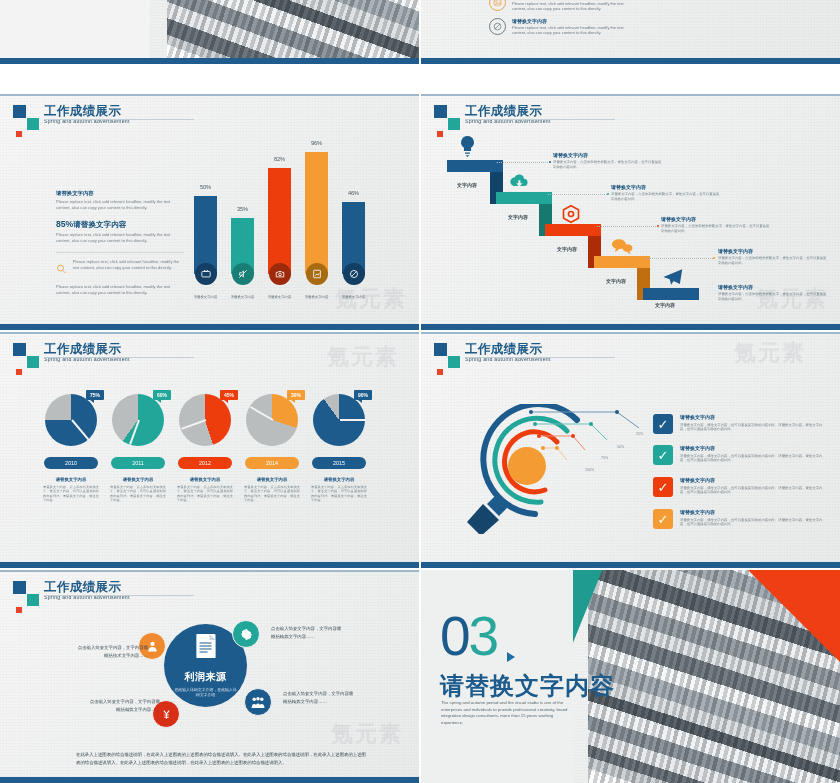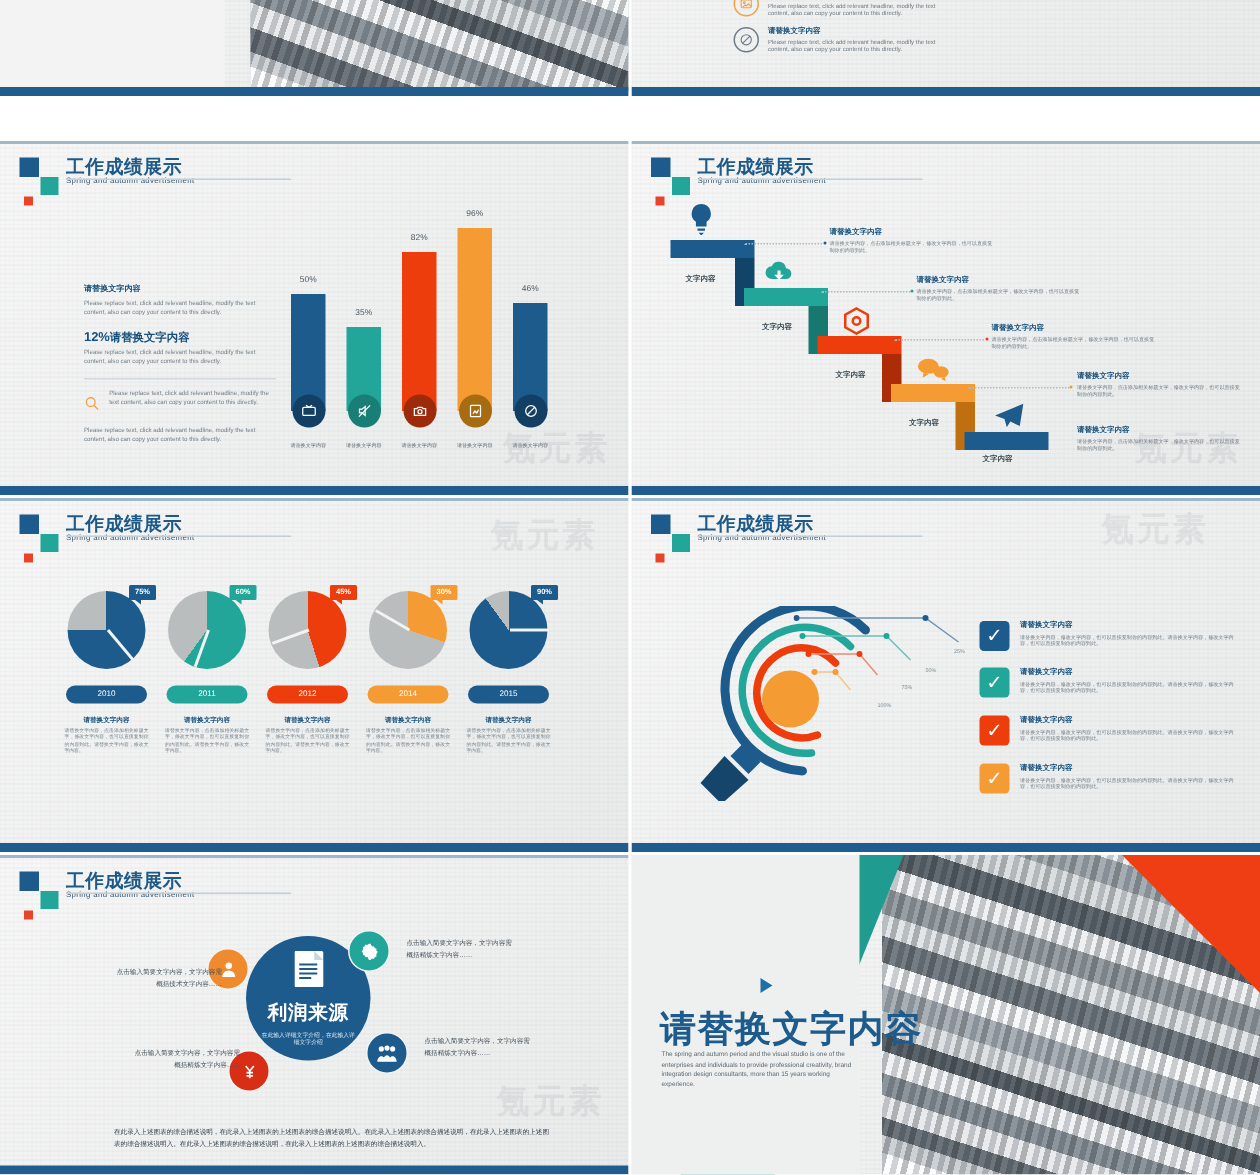--- a/index.html
+++ b/index.html
@@ -156,21 +156,21 @@
   .pf-main{
     position:absolute; left:164px; top:54px; width:83px; height:83px;
     border-radius:50%; background:#1d5b8d;
     display:flex; flex-direction:column; align-items:center; justify-content:flex-end;
     padding-bottom:9px;
   }
   .pf-doc{
     position:absolute; left:50%; top:10px; transform:translateX(-50%);
     width:19px; height:24px; background:#fff; border-radius:1px;
   }
-  .pf-main .t{ font-size:13px; color:#fff; font-weight:bold; letter-spacing:.5px;}
+  .pf-main .t{ font-size:10px; color:#fff; font-weight:bold; letter-spacing:.5px;}
   .pf-main .p{ font-size:3.9px; color:#dbe6ef; line-height:5.6px; text-align:center; width:64px; margin-top:3px;}
   .pf-bub{
     position:absolute; width:28px; height:28px; border-radius:50%;
     display:flex; align-items:center; justify-content:center; color:#fff; font-size:13px;
     border:1.6px solid #f2f3f2;
   }
   .pf-txt{ position:absolute; width:72px; font-size:4.4px; color:#3e4c56; line-height:8px; }
   .pf-foot{
     position:absolute; left:76px; top:181px; width:290px;
     font-size:4.4px; color:#2f3d47; line-height:8.4px; text-align:justify;
@@ -271,21 +271,21 @@
       <div class="sq2"></div>
       <div class="sq3"></div>
       <div class="ttl">工作成绩展示</div>
       <div class="sub blurred">Spring and autumn advertisement</div>
       <div class="rule"></div>
     </div>
 
     <div class="bar-left">
       <div class="h1 blurred">请替换文字内容</div>
       <div class="p1 blurred">Please replace text, click add relevant headline, modify the text content, also can copy your content to this directly.</div>
-      <div class="h2 blurred"><em>12%</em><span>请替换文字内容</span></div>
+      <div class="h2 blurred"><em>85%</em><span>请替换文字内容</span></div>
       <div class="p1 blurred">Please replace text, click add relevant headline, modify the text content, also can copy your content to this directly.</div>
       <div class="hr"></div>
       <div class="withicon">
         <svg width="20" height="20" viewBox="0 0 24 24" fill="none" stroke="#f0a24a" stroke-width="2">
           <circle cx="10" cy="10" r="6.5"></circle>
             <path d="M15 15l6 6"></path>
         </svg>
         <div class="p1 blurred">Please replace text, click add relevant headline, modify the text content, also can copy your content to this directly.</div>
       </div>
       <div class="p1 blurred" style="margin-top:5px">Please replace text, click add relevant headline, modify the text content, also can copy your content to this directly.</div>
@@ -667,18 +667,19 @@
     <div class="botbar"></div>
   </div>
 
   <div class="slide" id="s-sec">
     <div class="photo">
         <div class="ov"></div>
       </div>
     <div class="orangetri"></div>
     <div class="tealband"></div>
     <div class="whitecut"></div>
+    <div class="num"><b style="font-weight: normal;">0</b><b style="font-weight: normal; color: rgb(42, 167, 155);">3</b></div>
     <div class="tri"></div>
     <div class="cn">请替换文字内容</div>
     <div class="en blurred">The spring and autumn period and the visual studio is one of the enterprises and individuals to provide professional creativity, brand integration design consultants, more than 15 years working experience.</div>
   </div>
 
 </div>
 
 </body></html>

